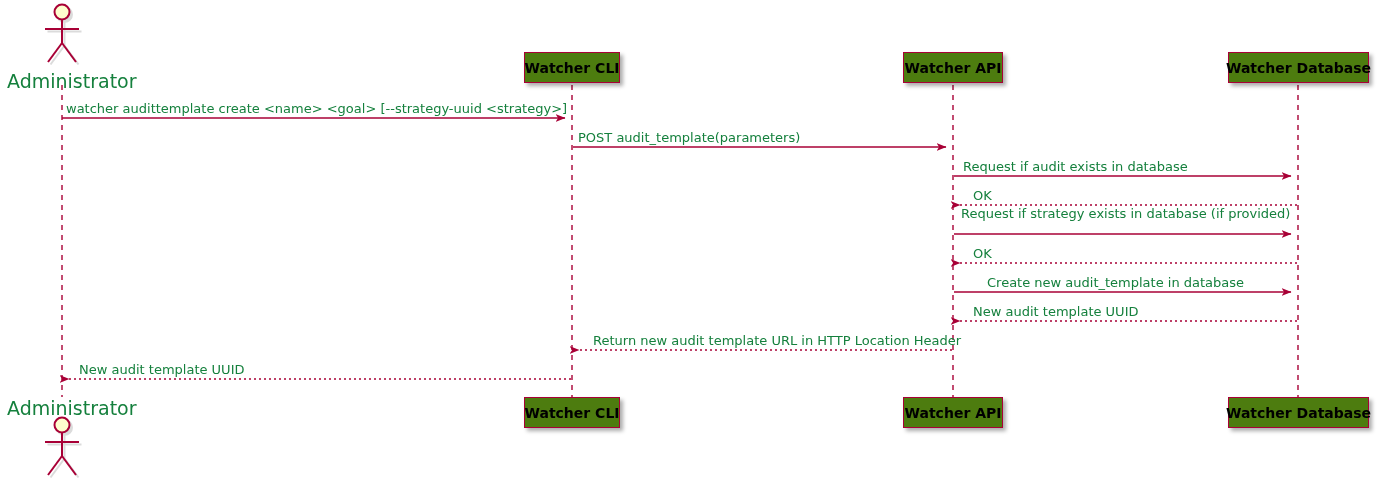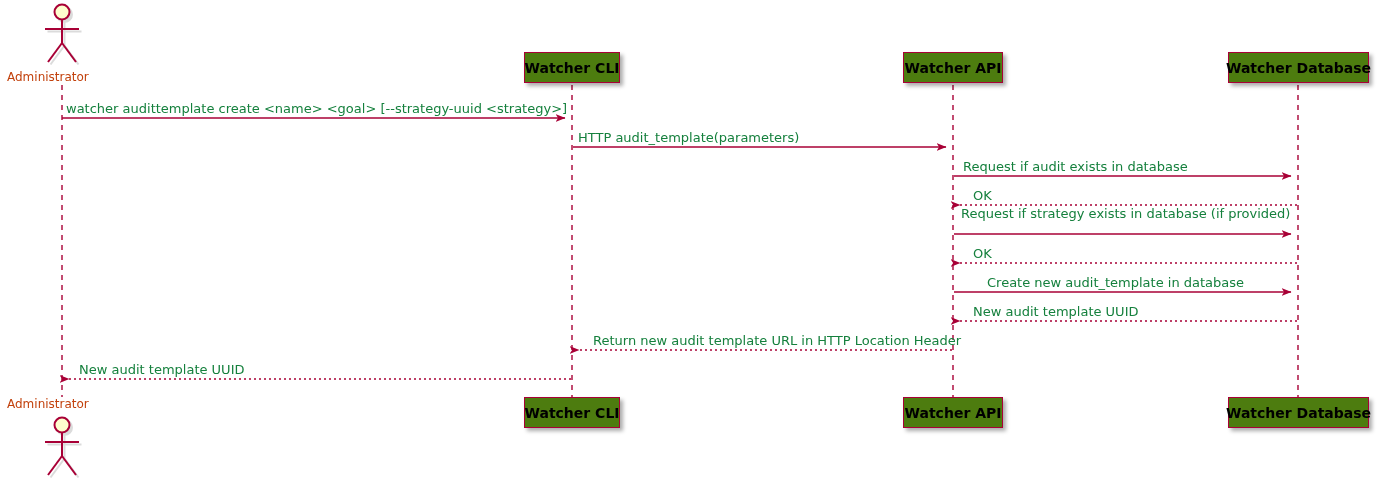--- a/index.html
+++ b/index.html
@@ -35,22 +35,22 @@
   }
   .participant-box span {
     font-family: "DejaVu Sans", sans-serif;
     font-size: 14px;
     color: #000000;
     white-space: nowrap;
   }
   .actor-label {
     position: absolute;
     font-family: "DejaVu Sans", sans-serif;
-    font-size: 12px;
-    color: #c2410c;
+    font-size: 19px;
+    color: #15803d;
     white-space: nowrap;
   }
   .msg-label {
     position: absolute;
     font-family: "DejaVu Sans", sans-serif;
     font-size: 13px;
     color: #15803d;
     white-space: nowrap;
   }
 </style>
@@ -143,21 +143,21 @@
   <div class="participant-box" style="left:903px; top:397px; width:100px; height:31px;">
     <span>Watcher API</span>
   </div>
 
   <div class="participant-box" style="left:1228px; top:397px; width:141px; height:31px;">
     <span>Watcher Database</span>
   </div>
 
   <div class="msg-label" style="left:66px; top:101px;">watcher audittemplate create &lt;name&gt; &lt;goal&gt; [--strategy-uuid &lt;strategy&gt;]</div>
 
-  <div class="msg-label" style="left:578px; top:130px;">HTTP audit_template(parameters)</div>
+  <div class="msg-label" style="left:578px; top:130px;">POST audit_template(parameters)</div>
 
   <div class="msg-label" style="left:963px; top:159px;">Request if audit exists in database</div>
 
   <div class="msg-label" style="left:973px; top:188px;">OK</div>
 
   <div class="msg-label" style="left:961px; top:206px;">Request if strategy exists in database (if provided)</div>
 
   <div class="msg-label" style="left:973px; top:246px;">OK</div>
 
   <div class="msg-label" style="left:987px; top:275px;">Create new audit_template in database</div>

